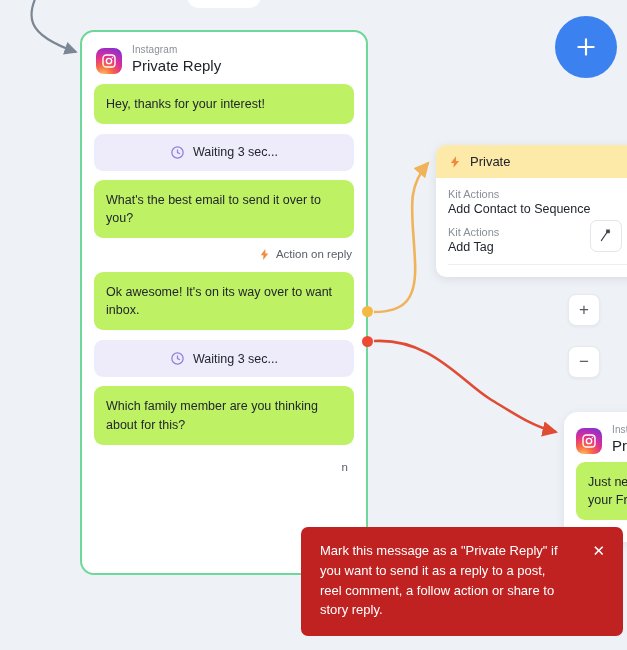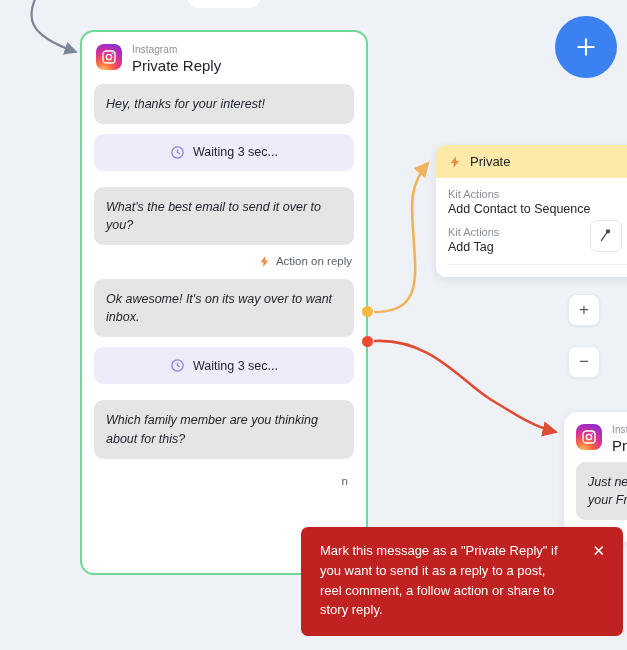--- a/index.html
+++ b/index.html
@@ -39,21 +39,21 @@
     left: 80px; top: 30px;
     width: 288px; height: 545px;
     background: #ffffff;
     border: 2px solid #6ed79a;
     border-radius: 14px;
     z-index: 3;
     overflow: hidden;
   }
   .card-head {
     display: flex;
-    align-items: flex-start;
+    align-items: flex-end;
     gap: 10px;
     padding: 12px 14px 10px 14px;
   }
   .ig-icon {
     width: 26px; height: 26px;
     border-radius: 8px;
     background: radial-gradient(circle at 28% 105%, #fdc468 0%, #f96a3f 28%, #e0328e 55%, #a02ec4 80%, #6a35c9 100%);
     display: flex; align-items: center; justify-content: center;
     flex: 0 0 auto;
   }
@@ -67,36 +67,35 @@
   .head-title {
     font-size: 15px;
     color: #20242b;
     font-weight: 400;
     margin-top: 1px;
   }
 
   .card-body { padding: 0 12px; }
 
   .msg-bubble {
-    background: #e5e5e5;
+    background: #bef264;
     border-radius: 9px;
     padding: 11px 12px;
     font-size: 12.5px;
     line-height: 1.45;
     color: #22262d;
     margin-bottom: 10px;
-    font-style: italic;
   }
   .wait-pill {
     background: #eeebfb;
     border-radius: 9px;
     padding: 11px 12px;
     font-size: 12.5px;
     color: #22262d;
-    margin-bottom: 16px;
+    margin-bottom: 9px;
     display: flex;
     align-items: center;
     justify-content: center;
     gap: 8px;
   }
   .wait-pill.left {
     justify-content: flex-start;
     padding-left: 26px;
   }
   .wait-pill svg { flex: 0 0 auto; display: block; }

